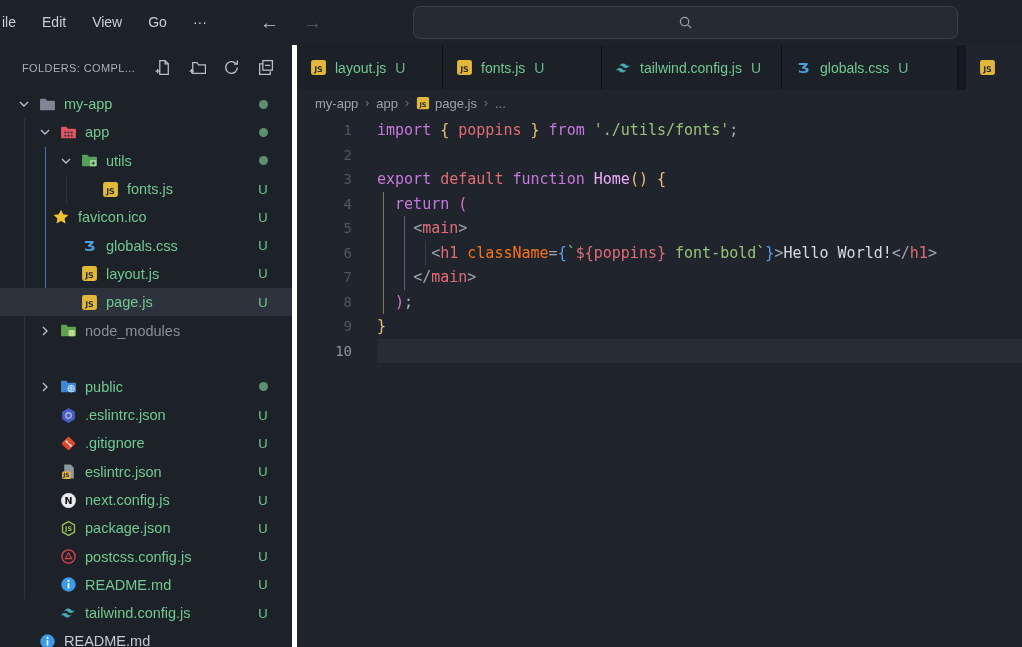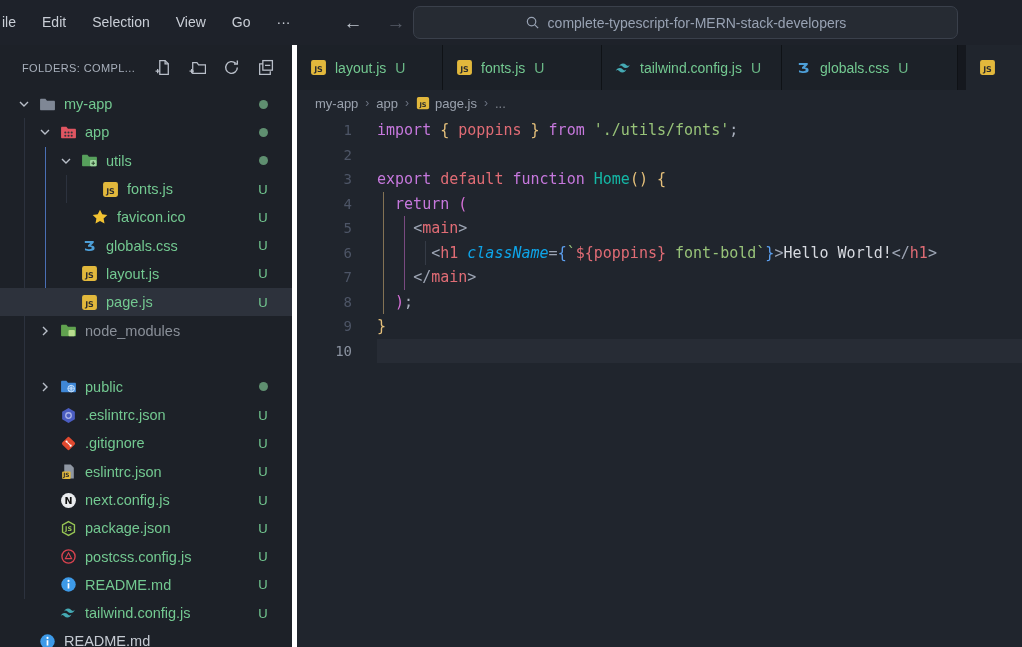--- a/index.html
+++ b/index.html
@@ -74,56 +74,54 @@
   .ln-content { flex:1; white-space:pre; }
   .ln-content.active { background:#272c35; }
   .code-guide { position:absolute; width:1px; z-index:3; }
   .cg-gold { background:rgba(229,192,123,.5); }
   .cg-purple { background:rgba(212,112,214,.5); }
   .cg-gray { background:#353b46; }
 
   
   .tk-kw   { color:#c678dd; }
   .tk-red  { color:#e06c75; }
-  .tk-blue { color:#14b8a6; }
+  .tk-blue { color:#f0abfc; }
   .tk-str  { color:#98c379; }
   .tk-b1   { color:#e5c07b; }
   .tk-b2   { color:#d470d6; }
   .tk-b3   { color:#5c9fef; }
   .tk-punct{ color:#9da5b4; }
-  .tk-attr { color:#0ea5e9; font-style:italic; }
+  .tk-attr { color:#f97316; }
   .tk-txt  { color:#d7dae0; }
   .tk-pl   { color:#abb2bf; }
 </style>
 </head>
 <body>
 
 <div class="app">
 
   <div class="titlebar">
     <div class="menus" id="menus">
         <div class="menu-item">ile</div>
         <div class="menu-item">Edit</div>
-        <div class="menu-item">Selection</div>
         <div class="menu-item">View</div>
         <div class="menu-item">Go</div>
         <div class="menu-item">···</div>
       </div>
     <div class="nav-arrows">
       <span class="arrow-back">←</span>
       <span class="arrow-fwd">→</span>
     </div>
     <div class="searchbox">
       <span style="display:inline-flex;">
         <svg width="15" height="15" viewBox="0 0 16 16">
             <circle cx="7" cy="7" r="4.5" stroke="#98a2b3" fill="none" stroke-width="1.3"></circle>
             <path d="M10.5 10.5L14 14" stroke="#98a2b3" stroke-width="1.3"></path>
           </svg>
       </span>
-      <span>complete-typescript-for-MERN-stack-developers</span>
     </div>
   </div>
 
   <div class="main">
 
     <div class="sidebar">
       <div class="sb-header">
         <span class="sb-title">FOLDERS: COMPL...</span>
         <span class="sb-actions" id="sb-actions">
             <span class="act">
@@ -207,21 +205,21 @@
           <div class="tree-row" style="padding-left: 101px;">
             <span class="ticon">
               <svg width="17" height="17" viewBox="0 0 16 16">
                 <rect x="1" y="1" width="14" height="14" rx="2" fill="#e2b83c"></rect>
                 <text x="8" y="12" font-size="7.5" font-weight="bold" text-anchor="middle" fill="#2d2d2d" font-family="DejaVu Sans, sans-serif">JS</text>
               </svg>
             </span>
             <span class="lbl">fonts.js</span>
             <span class="badge">U</span>
           </div>
-          <div class="tree-row" style="padding-left: 79px; margin-left: 12px;">
+          <div class="tree-row" style="padding-left: 52px;">
             <span class="ticon">
               <svg width="18" height="18" viewBox="0 0 16 16">
                 <path d="M8 1.5l2 4.1 4.5.6-3.3 3.1.8 4.4L8 11.6l-4 2.1.8-4.4L1.5 6.2 6 5.6z" fill="#f1c232"></path>
               </svg>
             </span>
             <span class="lbl">favicon.ico</span>
             <span class="badge">U</span>
           </div>
           <div class="tree-row" style="padding-left: 80px;">
             <span class="ticon">

